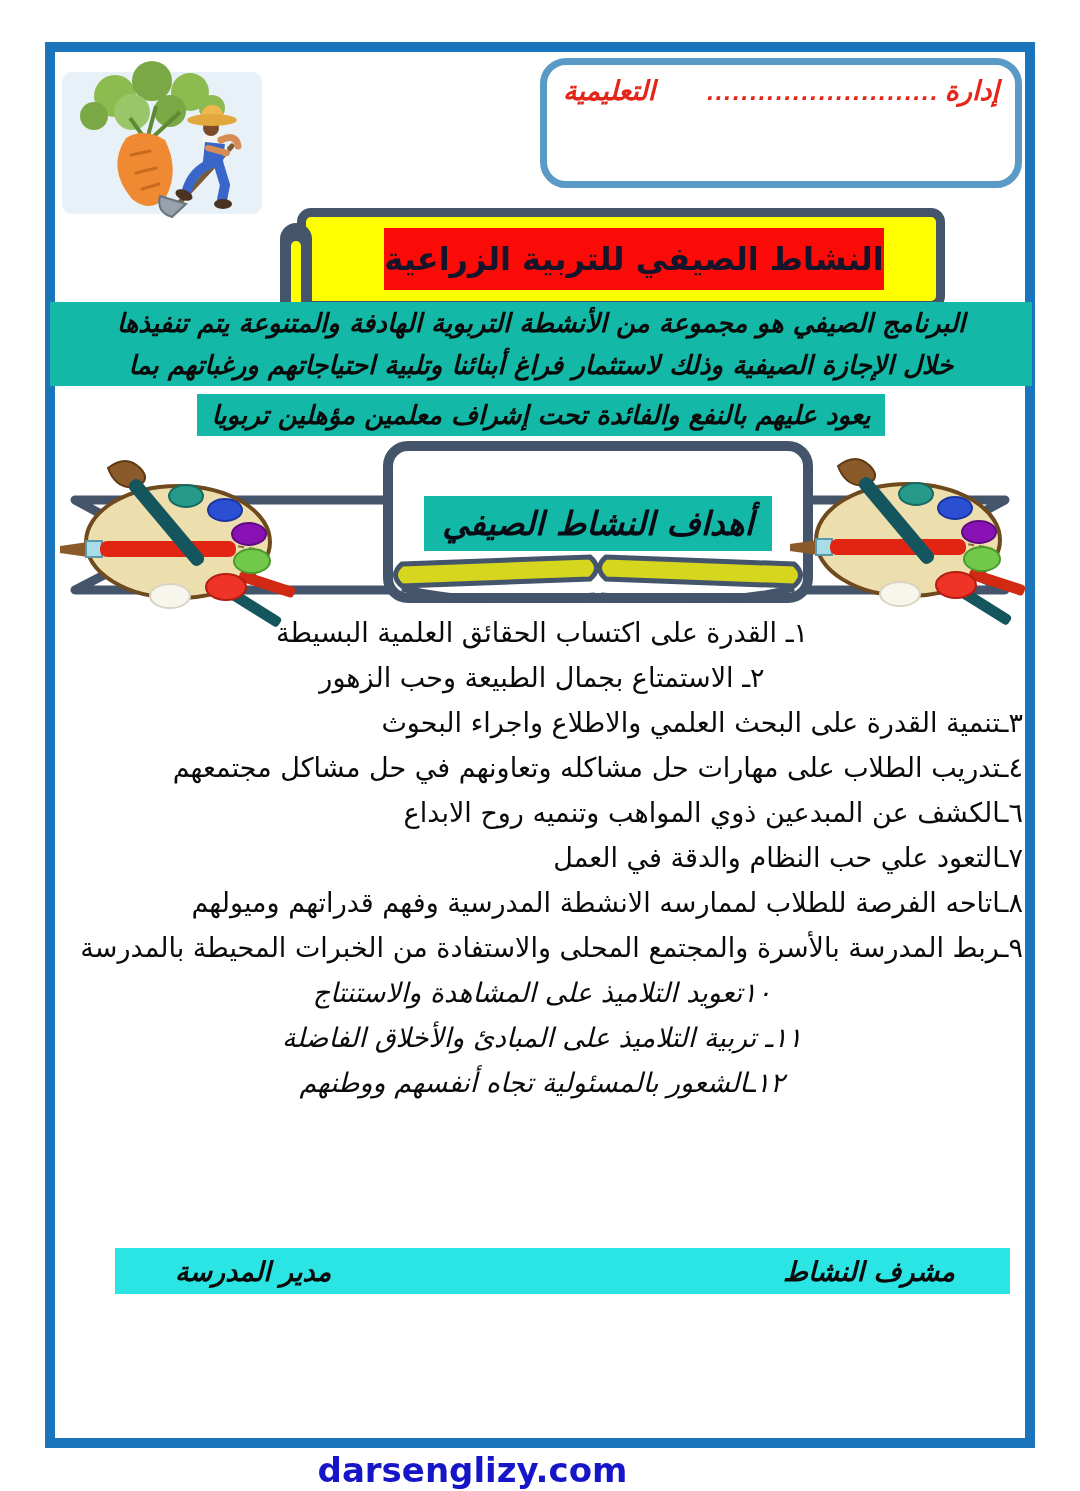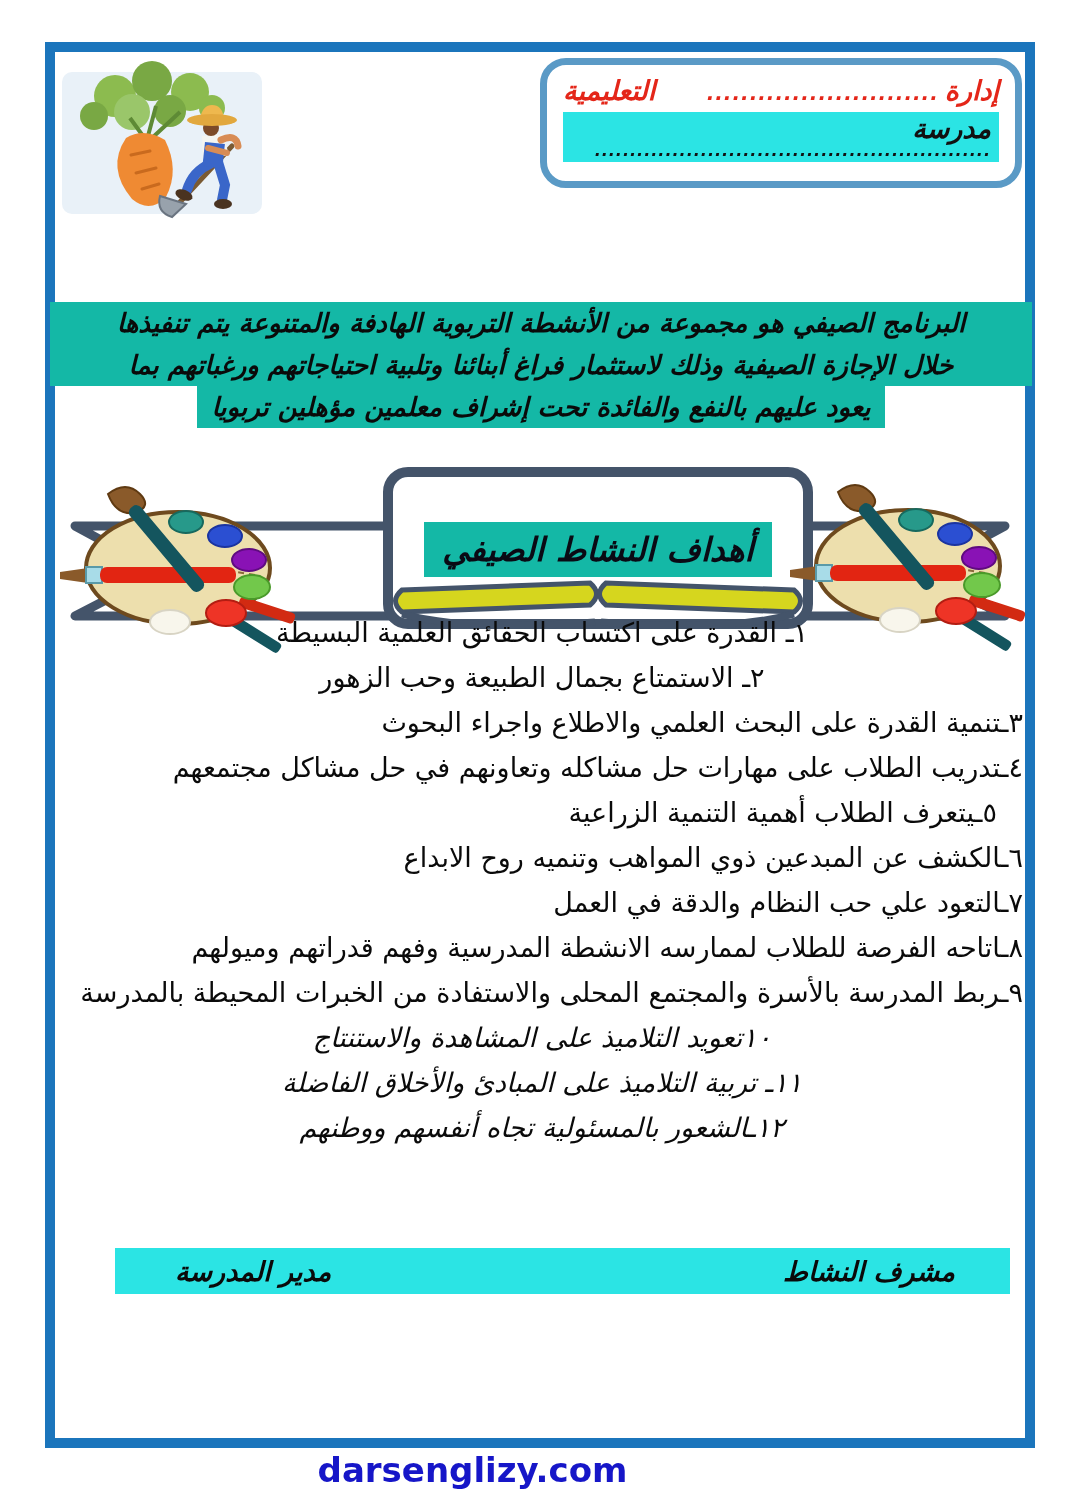--- a/index.html
+++ b/index.html
@@ -28,23 +28,23 @@
           border-radius:16px;}
   .handle .slot{position:absolute;left:11px;top:18px;width:10px;height:72px;background:#ffff00;border-radius:5px;}
   .title-red{position:absolute;left:78px;right:52px;top:11px;bottom:11px;background:#fb0b07;
              display:flex;align-items:center;justify-content:center;
              color:#14142a;font-weight:bold;font-size:32px;direction:rtl;white-space:nowrap;}
   
   .intro{position:absolute;left:50px;top:302px;width:982px;direction:rtl;text-align:center;
          font-weight:bold;font-style:italic;font-size:26px;color:#0a0a0a;line-height:42px;}
   .hl{background:#14b8a6;}
   .intro .block{display:block;padding:0 4px;}
-  .intro .inline{display:inline-block;padding:0 14px;}
+  .intro .inline{display:inline-block;padding:0 14px;margin-top:8px;}
   
-  .scrollband{position:absolute;left:50px;top:464px;width:980px;height:190px;}
+  .scrollband{position:absolute;left:50px;top:438px;width:980px;height:190px;}
   .scrollband svg{position:absolute;left:0;top:0;}
   .section-title{position:absolute;left:338px;top:10px;width:420px;height:150px;
                  display:flex;align-items:center;justify-content:center;direction:rtl;}
   .section-title .hl{font-weight:bold;font-style:italic;font-size:33px;color:#0a0a14;
                      padding:8px 18px;white-space:nowrap;}
   
   .objectives{position:absolute;left:55px;top:610px;width:968px;direction:rtl;
               color:#0a0a0a;font-weight:normal;font-size:27px;line-height:45px;text-align:right;}
   .obj-line{padding-left:6px;}
   .obj-indent{padding-right:26px;}
@@ -98,26 +98,28 @@
       <ellipse cx="152" cy="66" rx="25" ry="6" fill="#e2a83e"></ellipse>
     </g>
   </svg>
 
   <div class="header-box">
     <div class="hline1">
       <span>إدارة</span>
       <span class="dots">...........................</span>
       <span>التعليمية</span>
     </div>
-    <div class="hline2">
-      <div class="school-word">مدرسة</div>
-      <div class="dots2">........................................................</div>
-    </div>
   </div>
 
+  <div class="title-banner">
+    <div class="handle">
+      <div class="slot"></div>
+    </div>
+    <div class="title-red">النشاط الصيفي للتربية الزراعية</div>
+  </div>
 
   <div class="intro">
     <span class="hl block">البرنامج الصيفي هو مجموعة من الأنشطة التربوية الهادفة والمتنوعة يتم تنفيذها</span>
     <span class="hl block">خلال الإجازة الصيفية وذلك لاستثمار فراغ أبنائنا وتلبية احتياجاتهم ورغباتهم بما</span>
     <span class="hl inline">يعود عليهم بالنفع والفائدة تحت إشراف معلمين مؤهلين تربويا</span>
   </div>
 
   <div class="scrollband">
     <svg width="980" height="190" viewBox="0 0 980 190">
       <defs>
@@ -156,21 +158,20 @@
     <div class="section-title">
       <span class="hl">أهداف النشاط الصيفي</span>
     </div>
   </div>
 
   <div class="objectives">
     <div class="obj-line obj-center">١ـ القدرة على اكتساب الحقائق العلمية البسيطة</div>
     <div class="obj-line obj-center">٢ـ الاستمتاع بجمال الطبيعة وحب الزهور</div>
     <div class="obj-line">٣ـتنمية القدرة على البحث العلمي والاطلاع واجراء البحوث</div>
     <div class="obj-line">٤ـتدريب الطلاب على مهارات حل مشاكله وتعاونهم في حل مشاكل مجتمعهم</div>
-    <div class="obj-line obj-indent">٥ـيتعرف الطلاب أهمية التنمية الزراعية</div>
     <div class="obj-line">٦ـالكشف عن المبدعين ذوي المواهب وتنميه روح الابداع</div>
     <div class="obj-line">٧ـالتعود علي حب النظام والدقة في العمل</div>
     <div class="obj-line">٨ـاتاحه الفرصة للطلاب لممارسه الانشطة المدرسية وفهم قدراتهم وميولهم</div>
     <div class="obj-line">٩ـربط المدرسة بالأسرة والمجتمع المحلى والاستفادة من الخبرات المحيطة بالمدرسة</div>
     <div class="obj-line obj-center obj-italic">١٠تعويد التلاميذ على المشاهدة والاستنتاج</div>
     <div class="obj-line obj-center obj-italic">١١ـ تربية التلاميذ على المبادئ والأخلاق الفاضلة</div>
     <div class="obj-line obj-center obj-italic">١٢ـالشعور بالمسئولية تجاه أنفسهم ووطنهم</div>
   </div>
 
   <div class="footer-bar">

